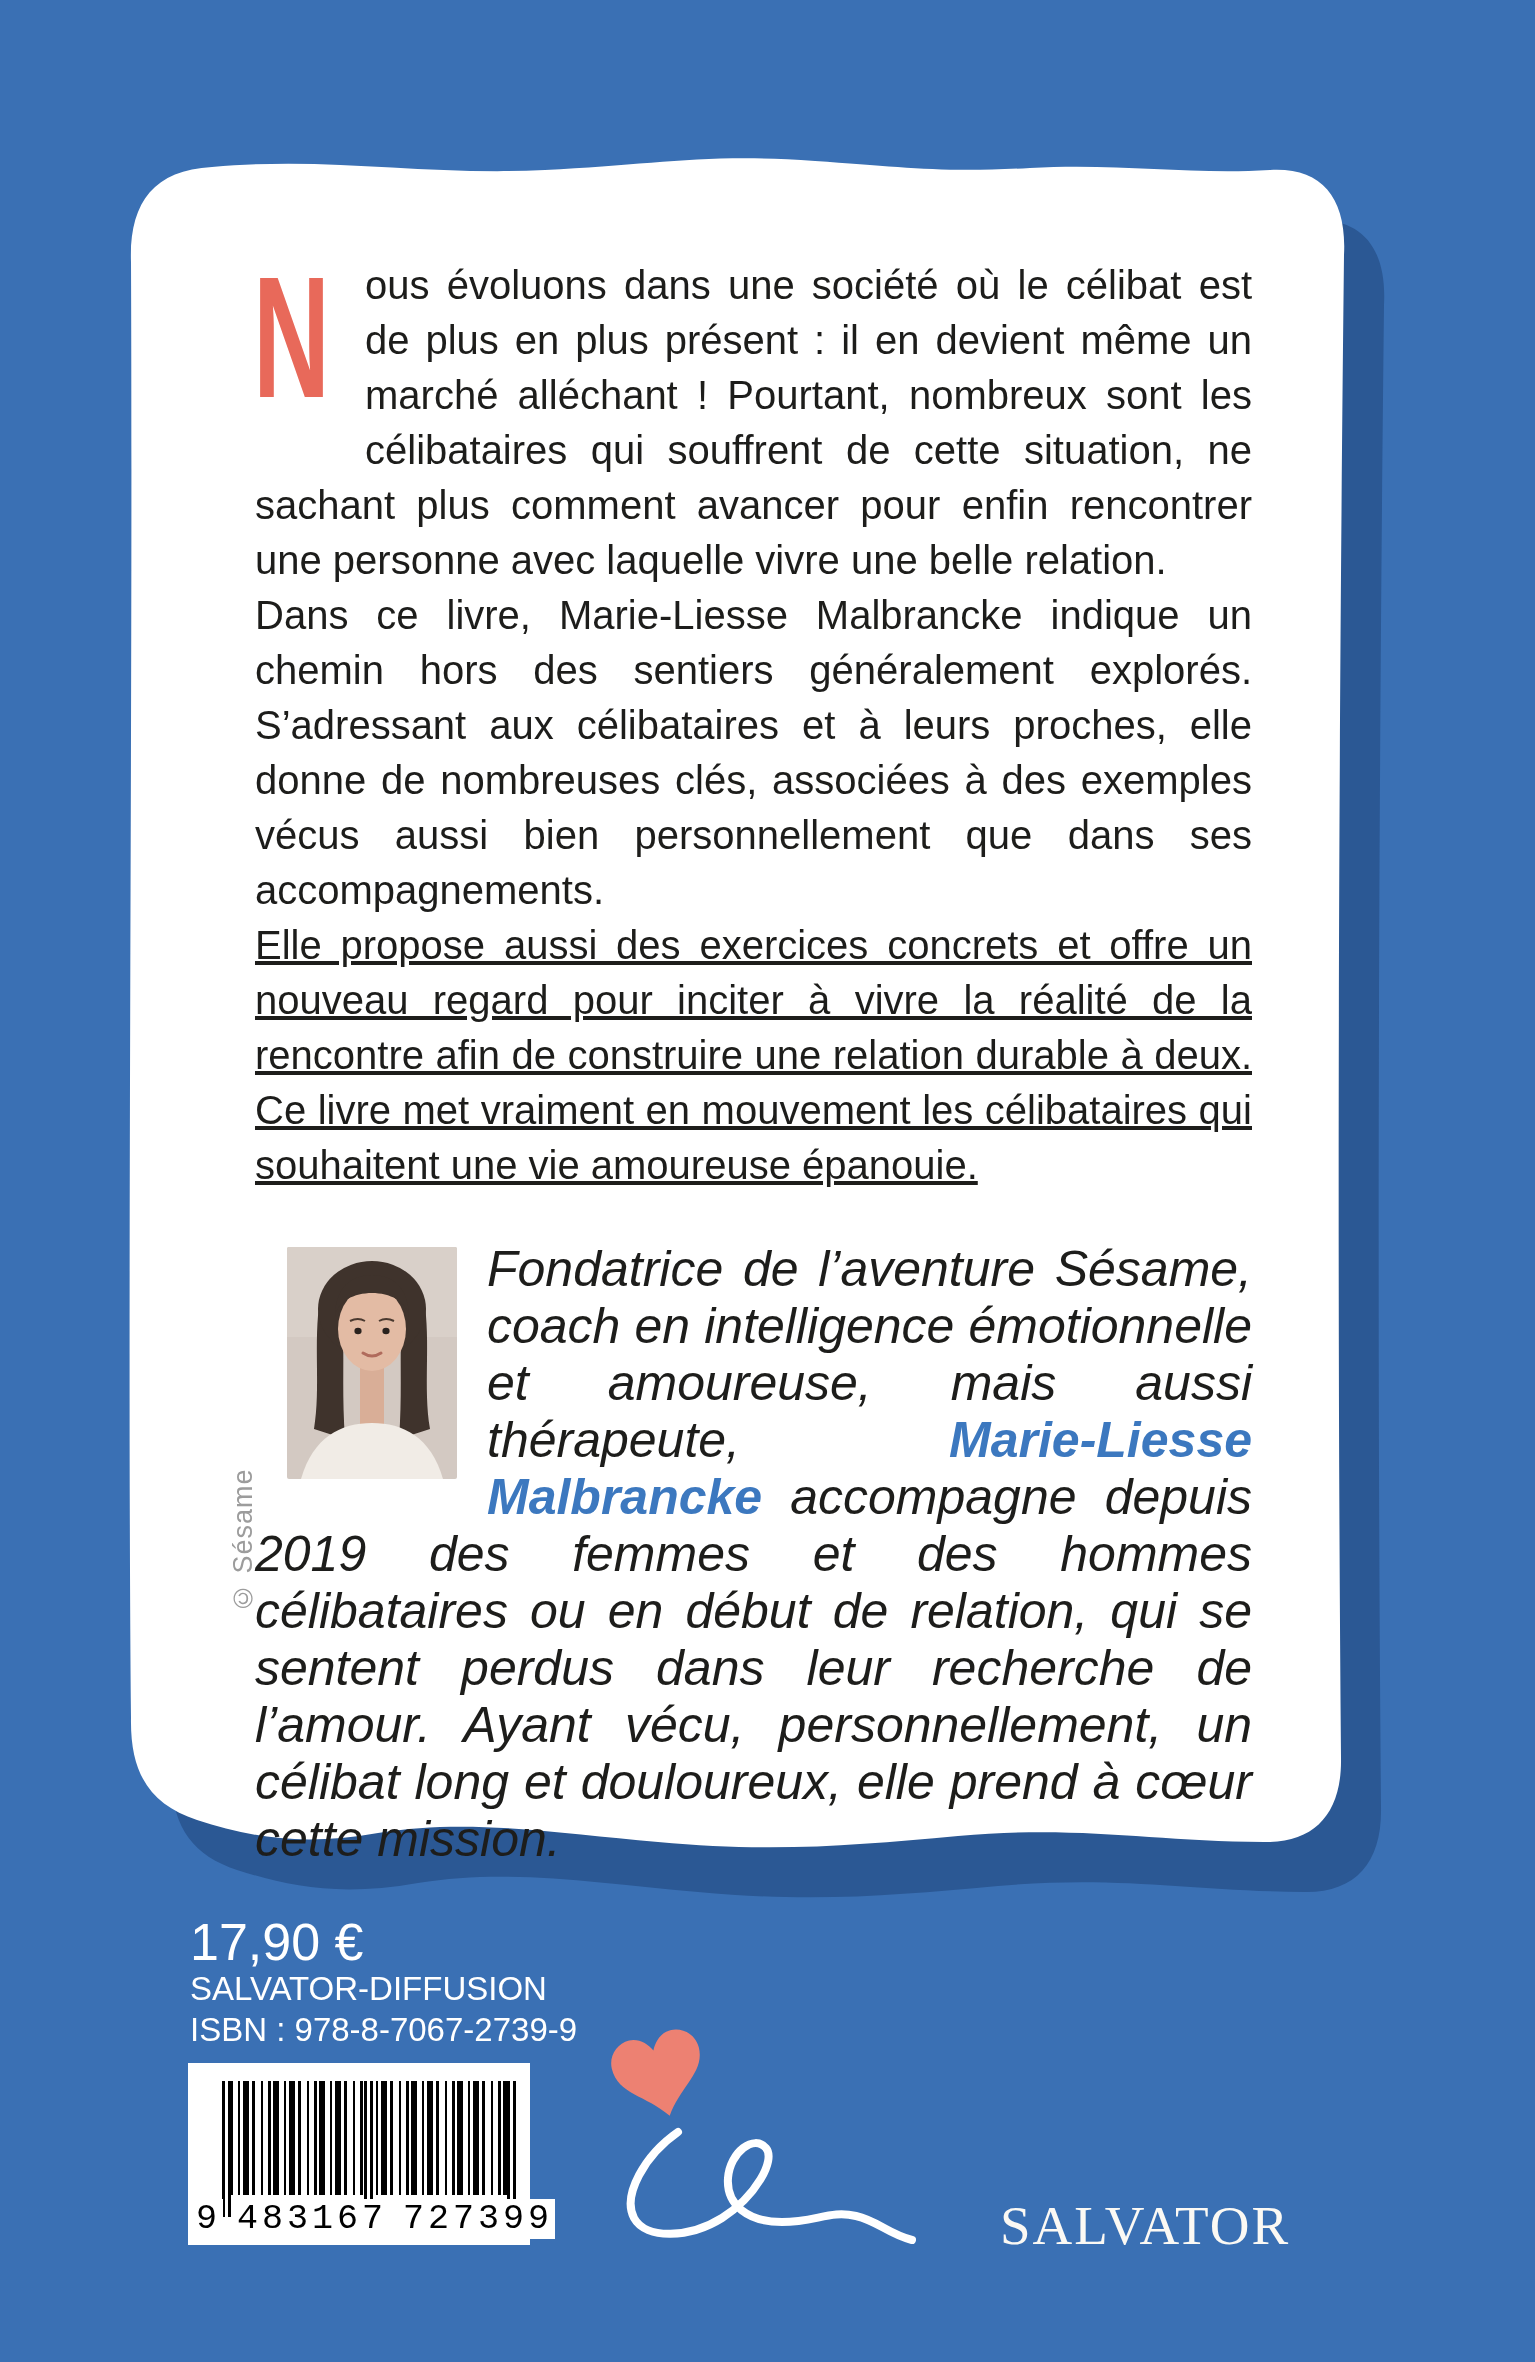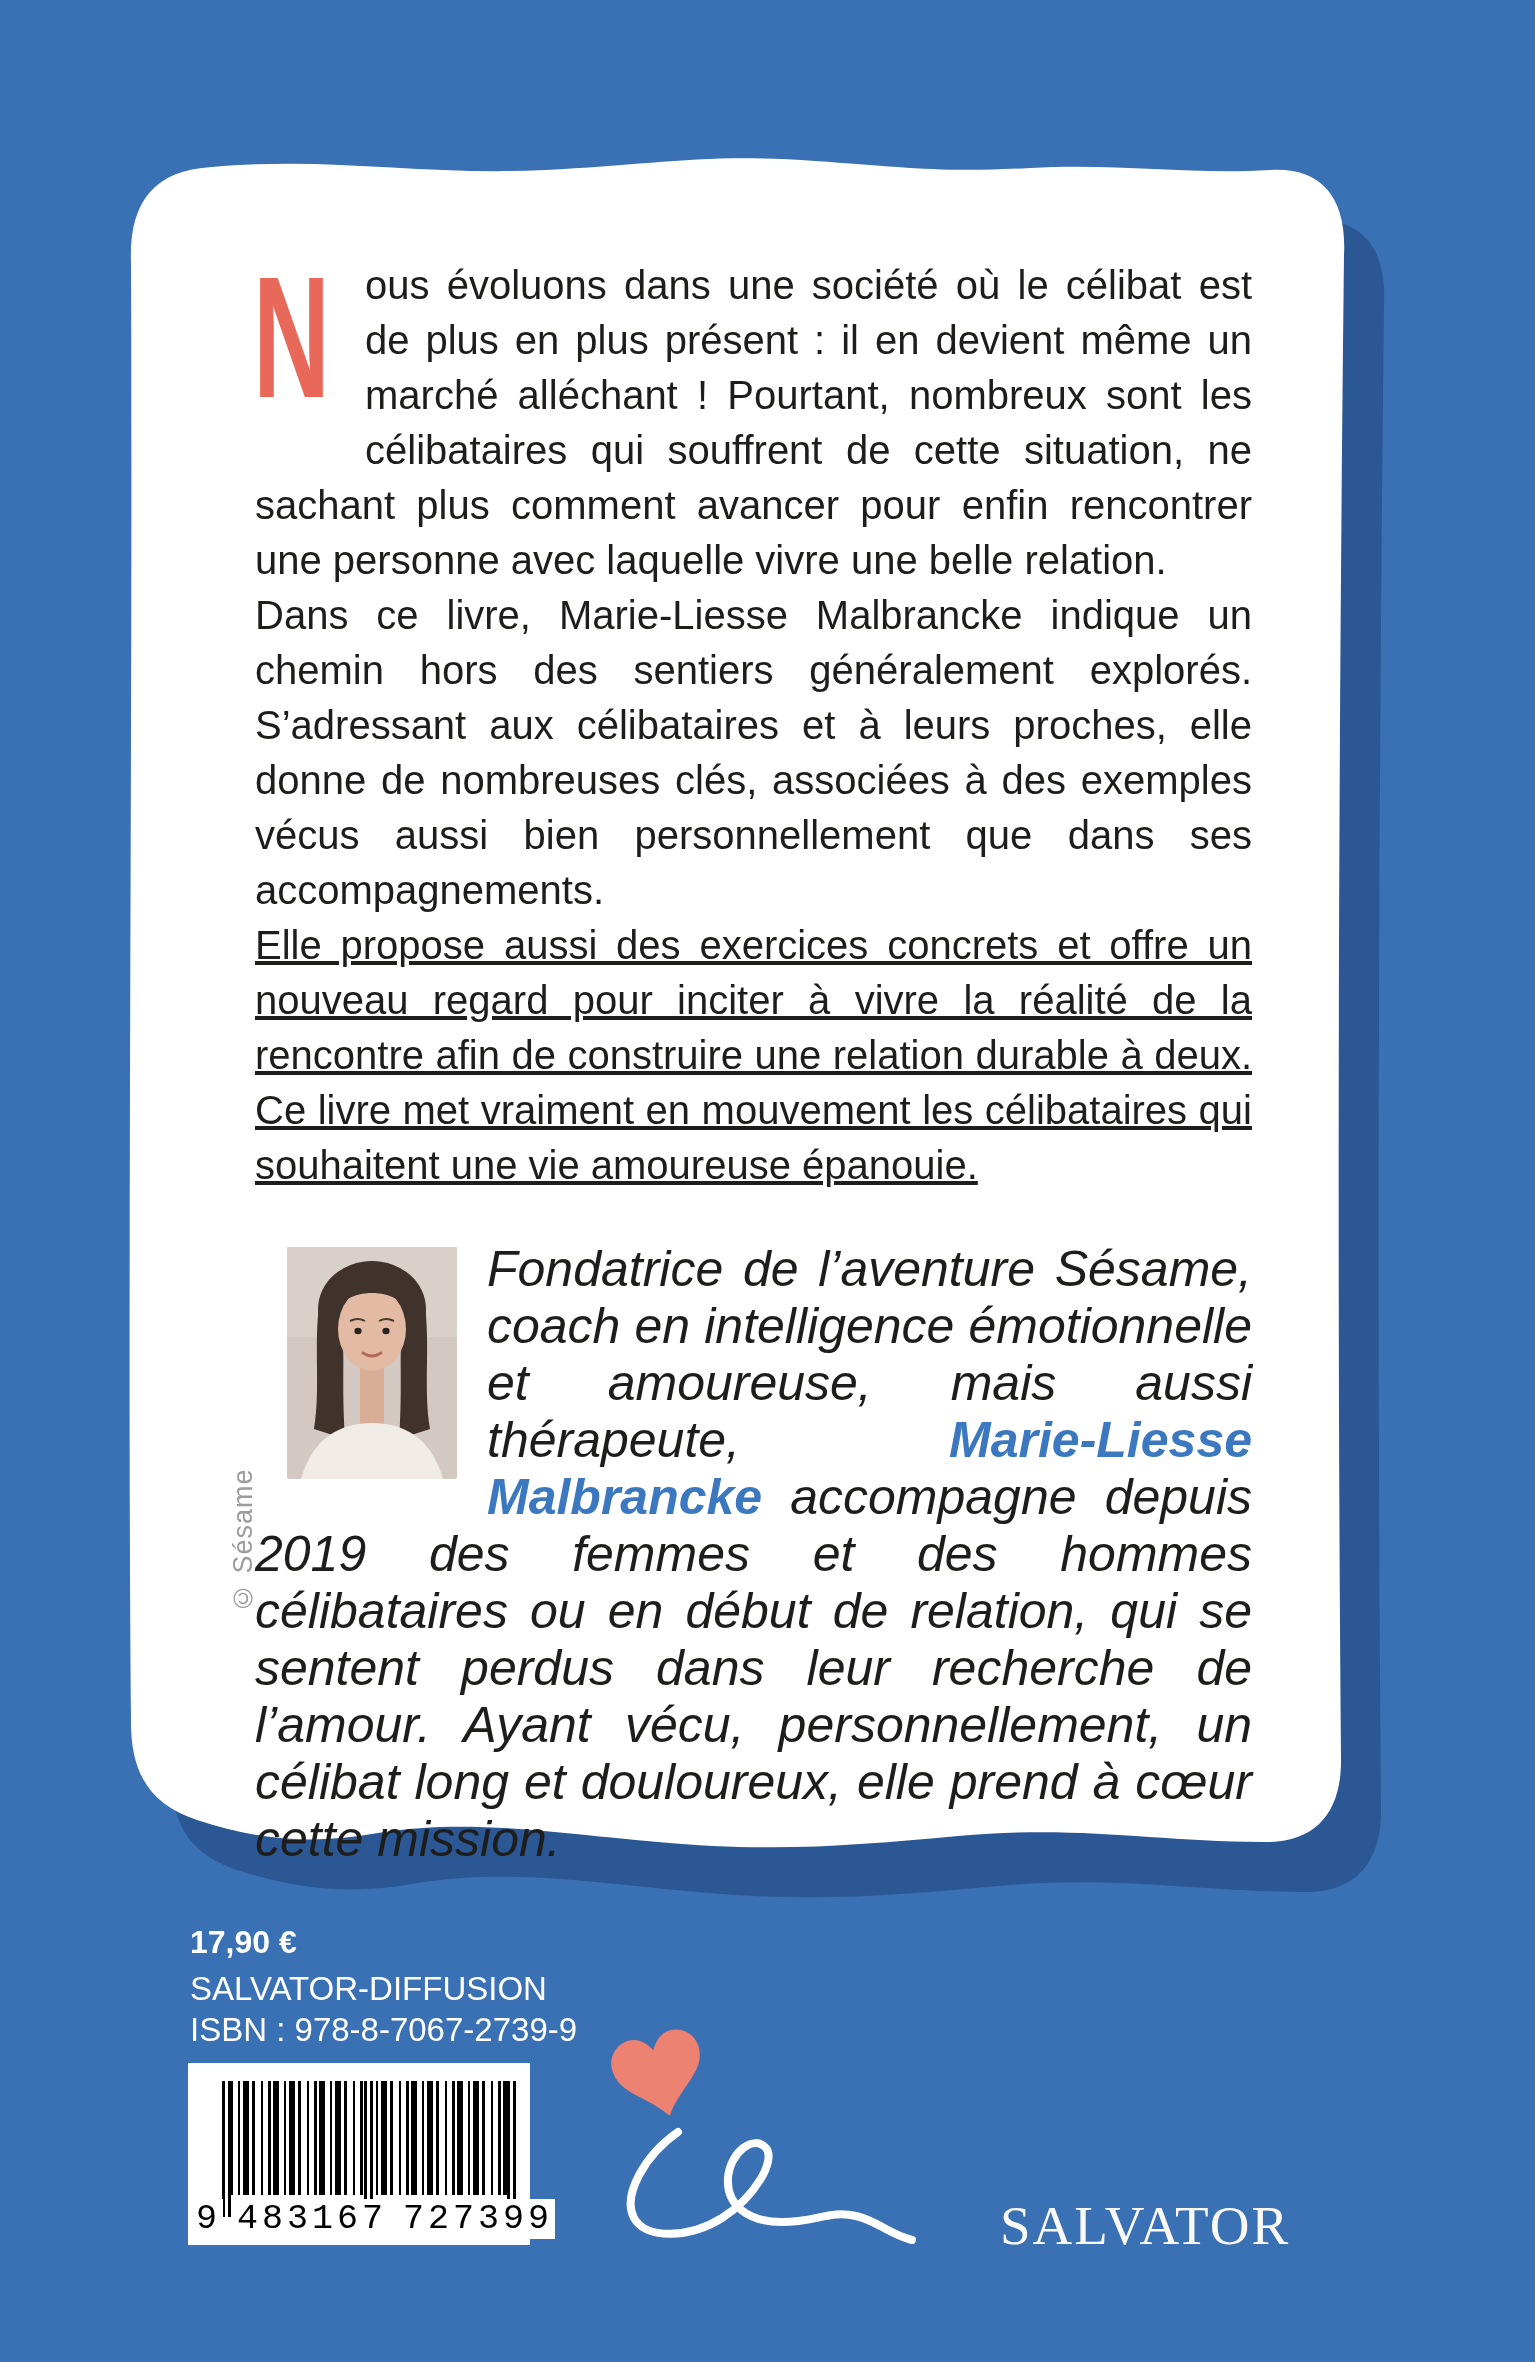--- a/index.html
+++ b/index.html
@@ -27,21 +27,21 @@
   .photo-float{float:left;width:170px;height:232px;margin:6px 30px 34px 32px;}
   .photo-float svg{display:block;border-radius:2px;}
   .bio-name{color:#3C78BF;font-weight:700;}
   .photo-credit{
     position:absolute;left:228px;top:1398px;height:215px;z-index:2;
     writing-mode:vertical-rl;transform:rotate(180deg);
     color:#9C9C9C;font-size:27px;letter-spacing:1px;
   }
   
   .footer-info{position:absolute;left:190px;top:1916px;z-index:2;color:#fff;}
-  .price{font-size:32px;font-weight:700;line-height:52px;}
+  .price{font-size:52px;font-weight:400;line-height:52px;}
   .distributor,.isbn{font-size:33px;line-height:41px;font-weight:400;}
   
   .barcode{position:absolute;left:188px;top:2063px;width:342px;height:182px;background:#fff;z-index:2;}
   .bars{
     position:absolute;left:34px;right:14px;top:18px;height:114px;
     background:repeating-linear-gradient(90deg,
       #000 0 3px,#fff 3px 5px,#000 5px 11px,#fff 11px 16px,#000 16px 18px,
       #fff 18px 21px,#000 21px 27px,#fff 27px 30px,#000 30px 33px,
       #fff 33px 39px,#000 39px 41px,#fff 41px 46px);
   }

